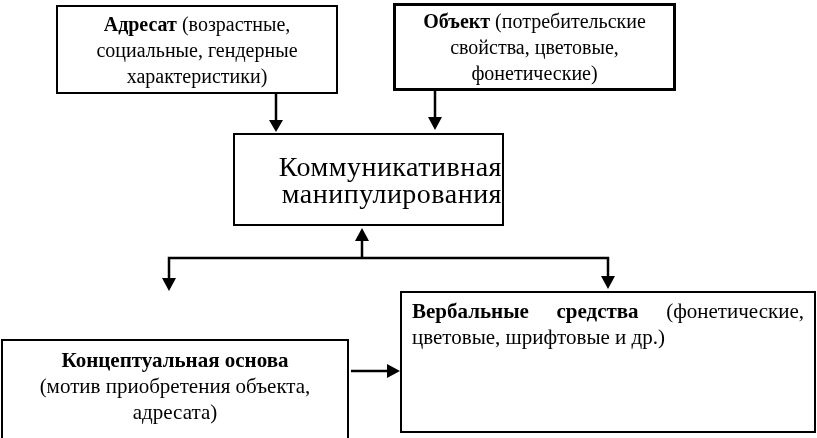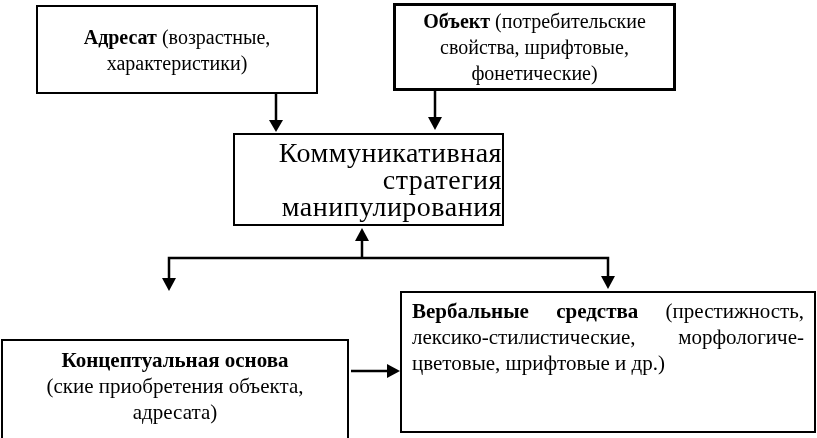--- a/index.html
+++ b/index.html
@@ -31,21 +31,21 @@
   }
   .centered {
     display: flex;
     flex-direction: column;
     justify-content: center;
     text-align: center;
   }
   .b { font-weight: bold; }
 
   #box-addressee {
-    left: 36px; top: 5px; width: 282px; height: 89px;
+    left: 56px; top: 5px; width: 282px; height: 89px;
     font-size: 20px; line-height: 26px;
   }
   #box-object {
     left: 393px; top: 3px; width: 283px; height: 88px;
     border-width: 3px;
     font-size: 20px; line-height: 26px;
   }
   #box-strategy {
     left: 233px; top: 133px; width: 271px; height: 93px;
     font-size: 28px; line-height: 27px;
@@ -103,40 +103,39 @@
     </g>
 
     <g>
       <line x1="351" y1="371" x2="388" y2="371" stroke="#000" stroke-width="2.5"></line>
       <polygon points="387,364 387,378 400,371" fill="#000"></polygon>
     </g>
   </svg>
 
   <div class="box centered" id="box-addressee">
     <div><span class="b">Адресат</span><span> (возрастные,</span></div>
+    <div>социальные, гендерные</div>
     <div>характеристики)</div>
   </div>
 
   <div class="box centered" id="box-object">
     <div><span class="b">Объект</span><span> (потребительские</span></div>
-    <div>свойства, шрифтовые,</div>
+    <div>свойства, цветовые,</div>
     <div>фонетические)</div>
   </div>
 
   <div class="box centered" id="box-strategy">
     <div>Коммуникативная</div>
-    <div>стратегия</div>
     <div>манипулирования</div>
   </div>
 
   <div class="box" id="box-conceptual">
     <div class="b">Концептуальная основа</div>
-    <div>(ские приобретения объекта,</div>
+    <div>(мотив приобретения объекта,</div>
     <div>адресата)</div>
   </div>
 
   <div class="box" id="box-verbal">
-    <div class="jline"><span class="b">Вербальные средства</span><span> (престижность,</span></div>
-    <div class="jline">лексико-стилистические, морфологиче-</div>
+    <div class="jline"><span class="b">Вербальные средства</span><span> (фонетические,</span></div>
     <div class="jline last">цветовые, шрифтовые и др.)</div>
   </div>
 
 </div>
 
 </body></html>

